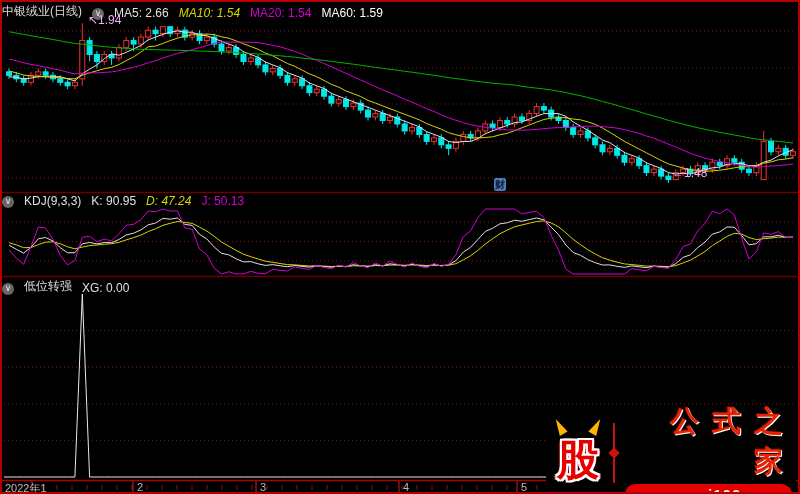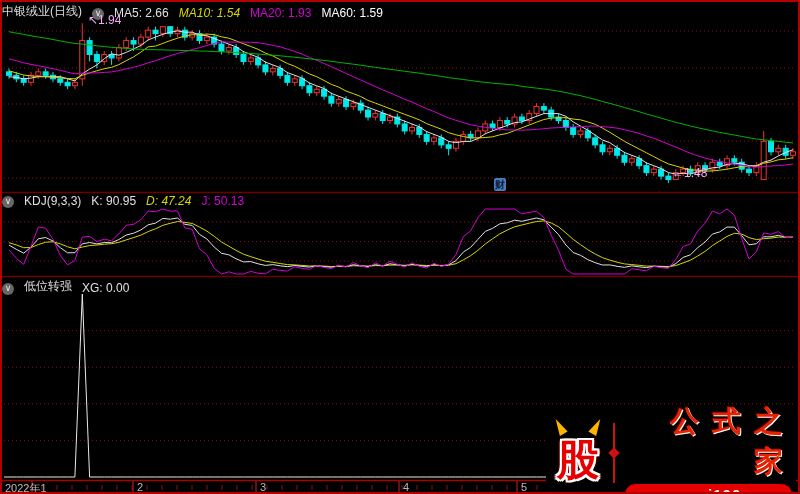--- a/index.html
+++ b/index.html
@@ -340,21 +340,21 @@
       <line x1="254" x2="254" y1="479" y2="490" stroke="#cc2222" stroke-width="1"></line>
       <line x1="397" x2="397" y1="479" y2="490" stroke="#cc2222" stroke-width="1"></line>
       <line x1="515" x2="515" y1="479" y2="490" stroke="#cc2222" stroke-width="1"></line>
     </svg>
 
   <div class="hdr hdr1">
     <span>中银绒业(日线)</span>
     <span class="collapse">∨</span>
     <span class="c-white">MA5: 2.66</span>
     <span class="c-yellow">MA10: 1.54</span>
-    <span class="c-magenta">MA20: 1.93</span>
+    <span class="c-magenta">MA20: 1.54</span>
     <span class="c-green">MA60: 1.59</span>
   </div>
 
   <div class="hdr hdr2">
     <span class="collapse">∨</span>
     <span class="c-white">KDJ(9,3,3)</span>
     <span class="c-white">K: 90.95</span>
     <span class="c-yellow">D: 47.24</span>
     <span class="c-magenta">J: 50.13</span>
   </div>

